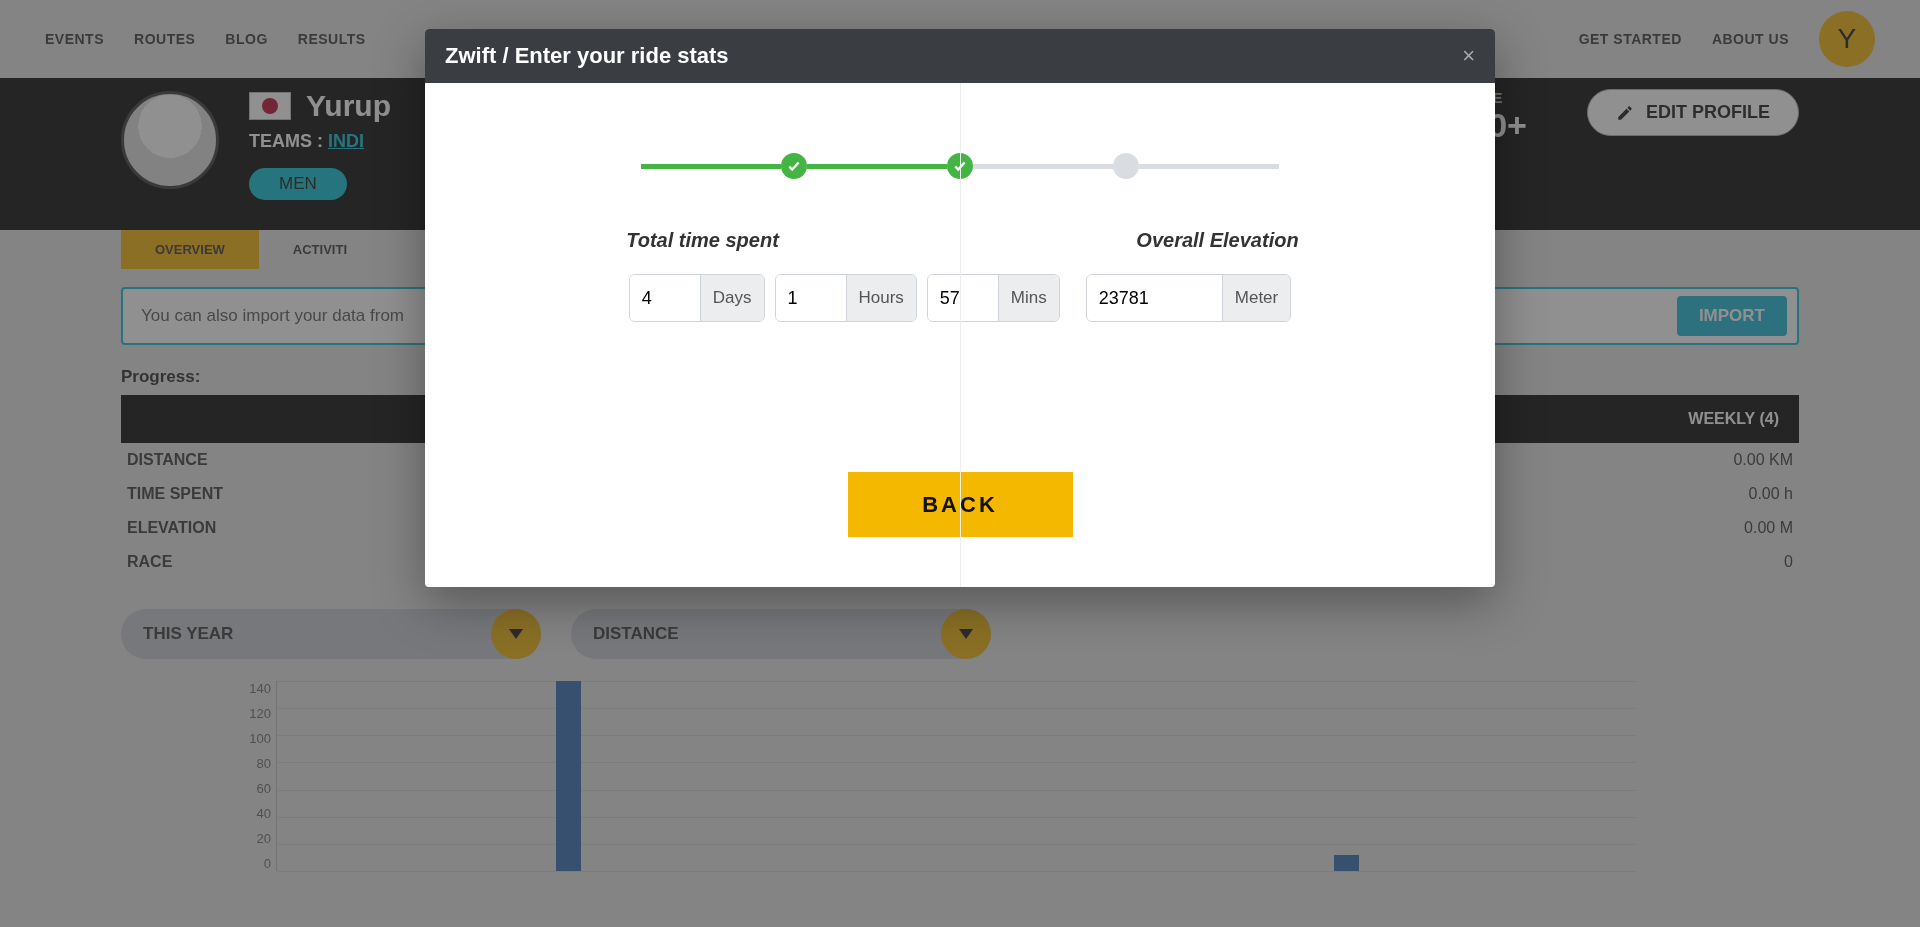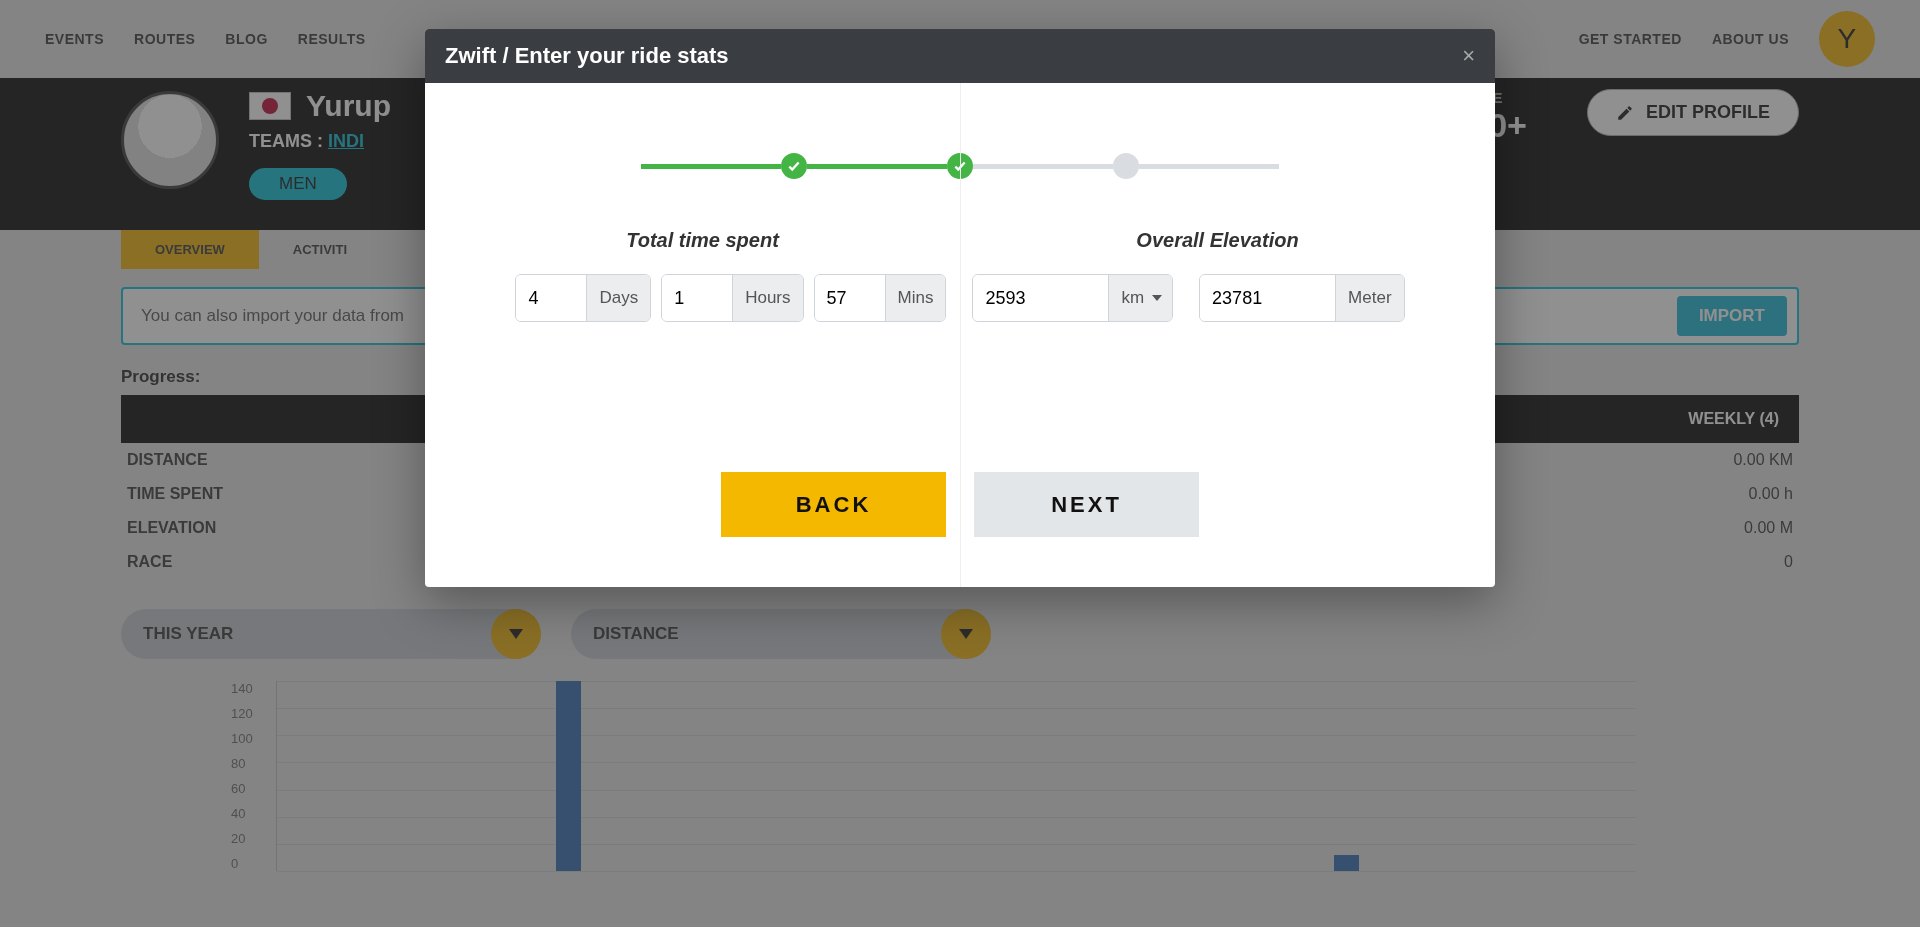--- a/index.html
+++ b/index.html
@@ -51,21 +51,21 @@
   .rows{font-size:16px;color:#333;font-weight:800;}
   .row{display:flex;padding:8px 6px;}
   .row .spacer{flex:1;}
   .row .rv{font-weight:500;}
   .chips{display:flex;gap:30px;margin-top:30px;}
   .chip{position:relative;width:420px;height:50px;background:var(--chip);border-radius:26px;display:flex;align-items:center;padding:0 22px;color:#333;font-weight:700;font-size:17px;}
   .chip .drop{position:absolute;right:0;top:0;width:50px;height:50px;border-radius:50%;background:var(--orange);display:flex;align-items:center;justify-content:center;color:#111;}
   .tri{width:0;height:0;border-left:7px solid transparent;border-right:7px solid transparent;border-top:10px solid #111;}
   
   .chart-wrap{margin-top:22px;height:190px;position:relative;margin-left:155px;width:1360px;}
-  .chart-y{position:absolute;left:-45px;top:0;height:100%;display:flex;flex-direction:column;justify-content:space-between;font-size:13px;color:#666;width:40px;}
+  .chart-y{position:absolute;left:-45px;top:0;height:100%;display:flex;flex-direction:column;justify-content:space-between;align-items:flex-end;font-size:13px;color:#666;width:40px;}
   .chart-area{position:absolute;inset:0;border-left:1px solid #bbb;}
   .chart-area .grid{position:absolute;left:0;right:0;border-top:1px solid #d0d0d0;}
   .bar{position:absolute;bottom:0;width:25px;background:#2f66b3;}
   
   .scrim{position:absolute;inset:0;background:rgba(64,64,64,.58);}
   .modal{position:absolute;top:29px;left:50%;transform:translateX(-50%);width:1070px;background:#fff;border-radius:4px;overflow:hidden;box-shadow:0 15px 50px rgba(0,0,0,.35);}
   .modal-head{background:#3a3d41;color:#fff;padding:14px 20px;font-size:22px;font-weight:800;display:flex;align-items:center;}
   .modal-head .close{margin-left:auto;color:#aaa;font-size:22px;cursor:pointer;font-weight:400;}
   .modal-body{padding:40px 20px 50px 20px;position:relative;}
   .vline{position:absolute;top:0;bottom:0;left:50%;width:1px;background:#eee;}
@@ -275,33 +275,26 @@
         <div class="inwrap">
           <input type="text" value="1" style="">
           <div class="unit">Hours</div>
         </div>
         <div class="inwrap">
           <input type="text" value="57" style="">
           <div class="unit">Mins</div>
         </div>
       </div>
 
-      <div class="group">
-        <div class="inwrap wide">
-          <input type="text" value="2593" style="">
-          <div class="unit sel">km</div>
-        </div>
-      </div>
 
       <div class="group">
         <div class="inwrap wide">
           <input type="text" value="23781" style="">
           <div class="unit">Meter</div>
         </div>
       </div>
     </div>
 
     <div class="btnrow">
       <div class="btn back">BACK</div>
-      <div class="btn next">NEXT</div>
     </div>
   </div>
 </div>
 
 </body></html>

